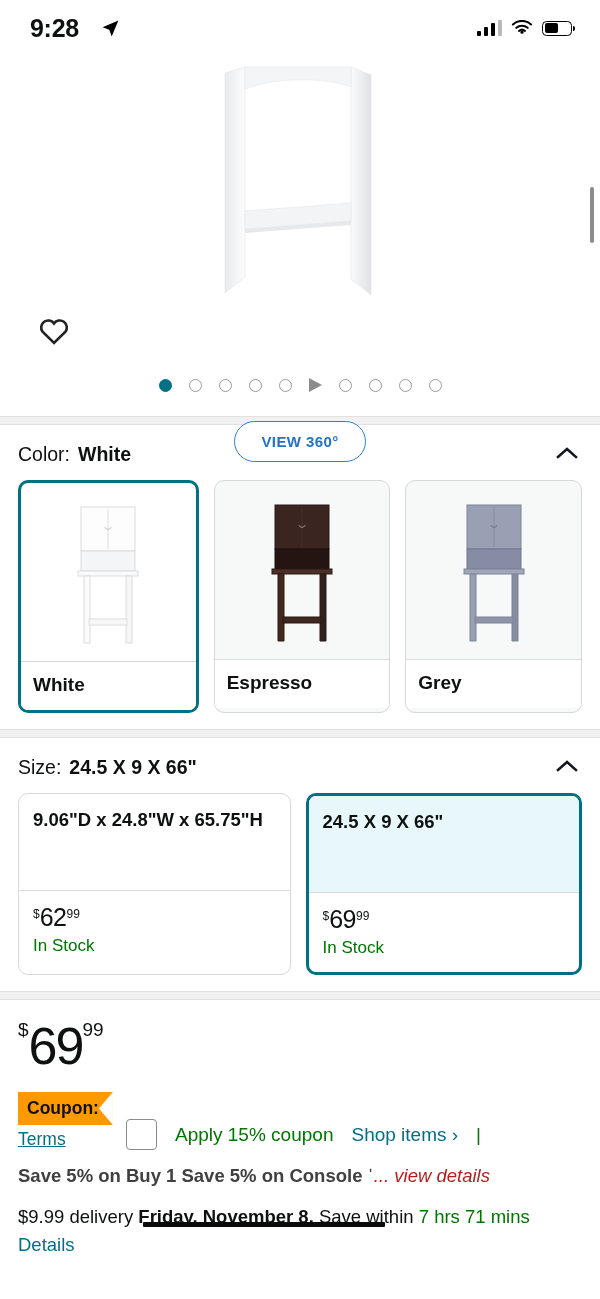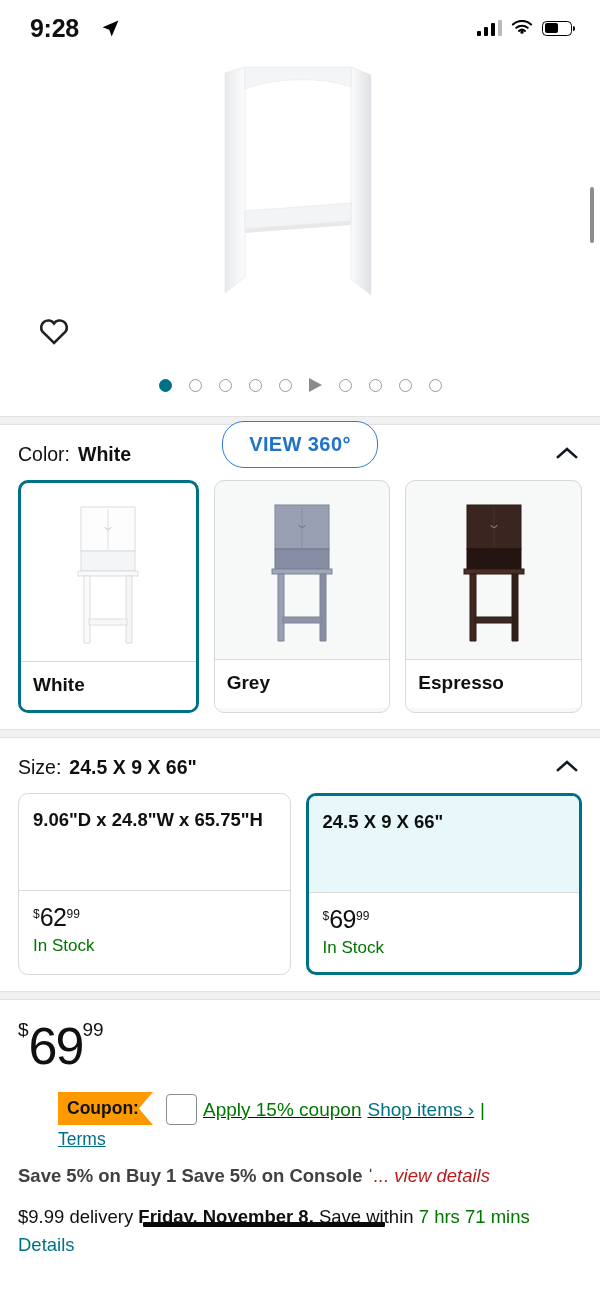--- a/index.html
+++ b/index.html
@@ -59,21 +59,21 @@
   .dots {
     position: absolute; left: 0; right: 0; top: 322px;
     display: flex; align-items: center; justify-content: center; gap: 17px;
   }
   .dot { width: 13px; height: 13px; border-radius: 50%; border: 1.6px solid #9b9b9b; }
   .dot.active { background: #007185; border-color: #007185; }
   .playdot { width: 0; height: 0; border-left: 13px solid #8b8b8b; border-top: 7.5px solid transparent; border-bottom: 7.5px solid transparent; }
   .view360-wrap { position: absolute; left: 0; right: 0; top: 365px; display: flex; justify-content: center; }
   .view360 {
     border: 1.6px solid #2e7cd6; color: #2172c8; background: #fff;
-    border-radius: 22px; padding: 11px 26px; font-size: 20px; font-weight: bold;
+    border-radius: 22px; padding: 11px 26px; font-size: 15px; font-weight: bold;
     letter-spacing: 0.4px;
   }
   .scrollbar {
     position: absolute; right: 6px; top: 131px; width: 4px; height: 56px;
     background: #8d8d8d; border-radius: 3px;
   }
 
   
   .divider { height: 9px; background: #f1f1f1; border-top: 1px solid #e1e1e1; border-bottom: 1px solid #e1e1e1; }
   .section { padding: 18px 18px 16px 18px; }
@@ -112,32 +112,32 @@
   .price-sm .frac { font-size: 12px; vertical-align: 8px; }
   .instock { color: #007600; font-size: 17px; margin-top: 4px; }
 
   
   .price-block { padding: 20px 18px 0 18px; }
   .price-big { line-height: 1; }
   .price-big .cur { font-size: 19px; vertical-align: 28px; }
   .price-big .whole { font-size: 52px; letter-spacing: -2px; }
   .price-big .frac { font-size: 19px; vertical-align: 28px; }
 
-  .coupon-row { display: flex; align-items: flex-start; margin-top: 20px; margin-left: 40px; }
+  .coupon-row { display: flex; align-items: flex-end; margin-top: 20px; }
   .coupon-col { width: 108px; flex: none; }
   .coupon-badge {
     background: #f90; color: #0f1111; font-weight: bold; font-size: 17.5px;
     padding: 6px 14px 6px 9px; display: inline-block; position: relative;
   }
   .coupon-badge::after {
     content: ""; position: absolute; right: 0; top: 0; bottom: 0; width: 14px;
     background: #fff; clip-path: polygon(100% 0, 100% 100%, 0 50%);
   }
   .terms { display: block; margin-top: 4px; color: #007185; font-size: 17.5px; text-decoration: underline; }
-  .coupon-right { display: flex; align-items: center; gap: 6px; padding-top: 2px; text-decoration: underline; }
+  .coupon-right { display: flex; align-items: center; gap: 18px; padding-top: 2px; }
   .checkbox { width: 31px; height: 31px; border: 1.6px solid #888c8c; border-radius: 4px; background: #fff; flex: none; }
   .apply-txt { color: #007600; font-size: 19px; }
   .shop-link { color: #007185; font-size: 19px; }
   .pipe { color: #007600; font-size: 19px; }
 
   .promo { padding: 14px 18px 0 18px; font-size: 18.5px; line-height: 1.35; }
   .promo b { color: #404040; }
   .promo .vd { color: #b91c1c; font-style: italic; }
 
   .delivery { padding: 14px 18px 0 18px; font-size: 18.5px; line-height: 1.5; position: relative; }
@@ -255,48 +255,48 @@
           <polygon points="59,73 65,73 65,140 59,140" fill="#f6f6f7" stroke="#d9dbdd"></polygon>
           <rect x="22" y="116" width="38" height="6" fill="#f7f7f8" stroke="#dcdee0"></rect>
         </svg>
       </div>
       <div class="swatch-label">White</div>
     </div>
 
     <div class="swatch">
       <div class="swatch-img">
         <svg width="82" height="150" viewBox="0 0 82 150">
+          <rect x="14" y="4" width="54" height="44" fill="#3a2520" stroke="#2a1a16"></rect>
+          <line x1="41" y1="6" x2="41" y2="46" stroke="#4b3029"></line>
+          <path d="M38 24c0 3 6 3 6 0" fill="none" stroke="#9a8e88"></path>
+          <rect x="14" y="48" width="54" height="20" fill="#241512" stroke="#1d110e"></rect>
+          <rect x="11" y="68" width="60" height="5" fill="#4a2f27" stroke="#2a1a16"></rect>
+          <polygon points="17,73 23,73 23,140 17,140" fill="#41291f" stroke="#2a1a16"></polygon>
+          <polygon points="59,73 65,73 65,140 59,140" fill="#31201a" stroke="#2a1a16"></polygon>
+          <rect x="22" y="116" width="38" height="6" fill="#3d271f" stroke="#2a1a16"></rect>
+        </svg>
+      </div>
+      <div class="swatch-label">Espresso</div>
+    </div>
+
+    <div class="swatch">
+      <div class="swatch-img">
+        <svg width="82" height="150" viewBox="0 0 82 150">
           <rect x="14" y="4" width="54" height="44" fill="#9aa0b4" stroke="#7e8496"></rect>
           <line x1="41" y1="6" x2="41" y2="46" stroke="#868ca0"></line>
           <path d="M38 24c0 3 6 3 6 0" fill="none" stroke="#6a7084"></path>
           <rect x="14" y="48" width="54" height="20" fill="#868ca3" stroke="#73798d"></rect>
           <rect x="11" y="68" width="60" height="5" fill="#a1a7bb" stroke="#7e8496"></rect>
           <polygon points="17,73 23,73 23,140 17,140" fill="#9aa0b4" stroke="#7e8496"></polygon>
           <polygon points="59,73 65,73 65,140 59,140" fill="#878da1" stroke="#7e8496"></polygon>
           <rect x="22" y="116" width="38" height="6" fill="#8f95a9" stroke="#7e8496"></rect>
         </svg>
       </div>
       <div class="swatch-label">Grey</div>
     </div>
-
-    <div class="swatch">
-      <div class="swatch-img">
-        <svg width="82" height="150" viewBox="0 0 82 150">
-          <rect x="14" y="4" width="54" height="44" fill="#3a2520" stroke="#2a1a16"></rect>
-          <line x1="41" y1="6" x2="41" y2="46" stroke="#4b3029"></line>
-          <path d="M38 24c0 3 6 3 6 0" fill="none" stroke="#9a8e88"></path>
-          <rect x="14" y="48" width="54" height="20" fill="#241512" stroke="#1d110e"></rect>
-          <rect x="11" y="68" width="60" height="5" fill="#4a2f27" stroke="#2a1a16"></rect>
-          <polygon points="17,73 23,73 23,140 17,140" fill="#41291f" stroke="#2a1a16"></polygon>
-          <polygon points="59,73 65,73 65,140 59,140" fill="#31201a" stroke="#2a1a16"></polygon>
-          <rect x="22" y="116" width="38" height="6" fill="#3d271f" stroke="#2a1a16"></rect>
-        </svg>
-      </div>
-      <div class="swatch-label">Espresso</div>
-    </div>
   </div>
 </div>
 
 <div class="divider"></div>
 
 <div class="section">
   <div class="sec-head">
     <div class="sec-title">
       <span>Size:</span><b>24.5 X 9 X 66"</b>
     </div>

